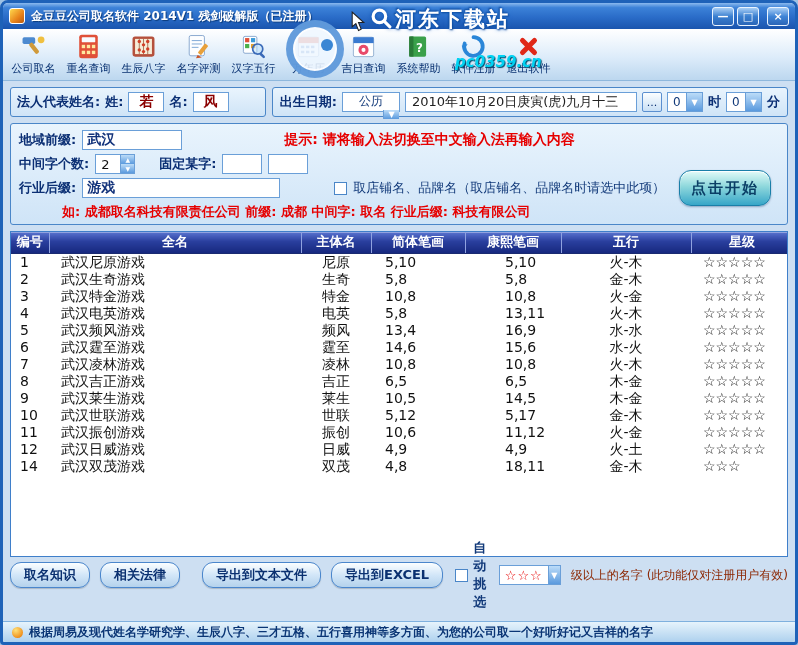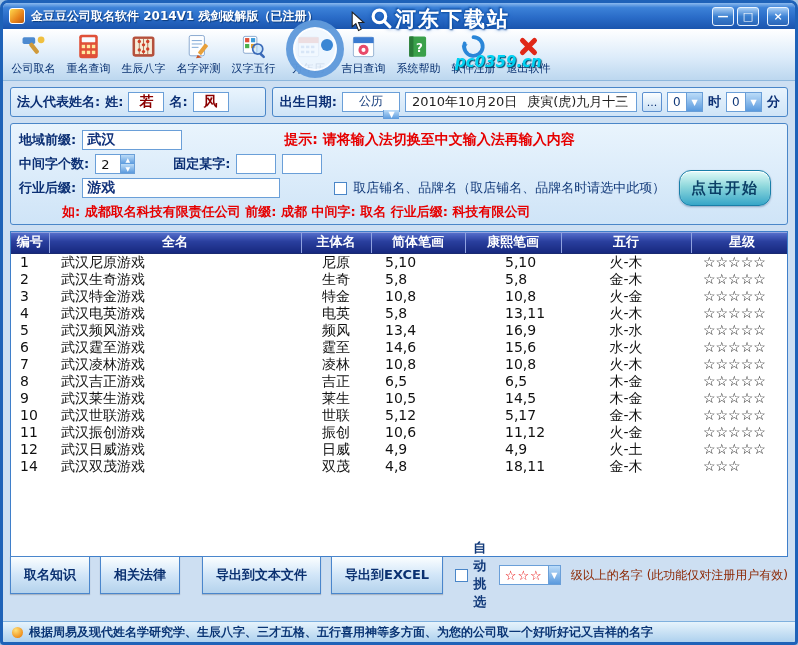--- a/index.html
+++ b/index.html
@@ -50,29 +50,29 @@
   .combo { background:#fff; border:1px solid #6a9fd8; height:20px; display:flex; align-items:center; }
   .combo .val { padding:0 5px; font-size:12px; color:#123a7a; white-space:nowrap; }
   .dd-btn { width:16px; height:18px; margin-left:auto; border-left:1px solid #6a9fd8; color:#fff; font-size:8px;
             background:linear-gradient(180deg,#bcdcf8,#5a9ade); display:flex; align-items:center; justify-content:center; }
   .combo.small { width:36px; }
   .combo.cal { width:58px;flex-direction:column; }
   .combo.starsel { width:62px; }
   .combo.starsel .val { color:#e60000; font-size:13px; letter-spacing:1px; }
 
   .datefield { width:232px; background:#fff; border:1px solid #6a9fd8; height:20px;
-               display:flex; align-items:flex-end; gap:10px; padding:0 6px; }
+               display:flex; align-items:flex-end; padding:0 6px; }
   .more-btn { width:20px; height:20px; border:1px solid #5a8fd0; border-radius:2px; font-size:11px; color:#0a3070;
               background:linear-gradient(180deg,#fbfeff,#c9e0f5); display:flex; align-items:center; justify-content:center; }
 
   .panel2 { margin-top:6px; height:102px; position:relative; padding:4px 8px 0; }
   .frow { display:flex; align-items:center; height:24px; gap:6px; }
   .tip { color:#e60000; font-weight:bold; font-size:14px; margin-left:96px; white-space:nowrap; }
   .example { color:#e60000; font-weight:bold; font-size:13px; white-space:nowrap;margin-left:43px; }
-  .gap18 { margin-left:32px; } .gap48 { margin-left:48px; }
+  .gap18 { margin-left:18px; } .gap48 { margin-left:48px; }
 
   .spin { display:flex; border:1px solid #6a9fd8; background:#fff; height:20px; }
   .spin .val { width:24px; font-size:13px; color:#111; display:flex; align-items:center; padding-left:5px; }
   .spin .arrows { display:flex; flex-direction:column; }
   .spin .arrows div { width:14px; height:9px; font-size:6px; color:#fff; border-left:1px solid #6a9fd8;
                       background:linear-gradient(180deg,#bcdcf8,#5a9ade);
                       display:flex; align-items:center; justify-content:center; }
 
   .cb { width:13px; height:13px; background:#fff; border:1px solid #4a86c8; flex:0 0 auto; }
   .shop-lbl { font-size:13px; color:#123a7a; white-space:nowrap; }
@@ -94,21 +94,21 @@
   td.c-no    { padding-left:9px; }
   td.c-full  { padding-left:12px; }
   td.c-main  { text-align:center; }
   td.c-num   { padding-left:14px; }
   td.c-num2  { padding-left:40px; }
   td.c-wx    { text-align:center; }
   td.c-stars { padding-left:12px; font-size:14px; }
 
   
   .bottombar { margin-top:6px; height:24px; display:flex; align-items:center; gap:10px; }
-  .btn { height:38px; padding:0 13px; border:1px solid #4a86cc; border-radius:0; white-space:nowrap;
+  .btn { height:26px; padding:0 13px; border:1px solid #4a86cc; border-radius:11px; white-space:nowrap;
          background:linear-gradient(180deg,#fbfeff,#d2e6f8 50%,#b4d2ec); color:#0a3070; font-weight:bold;
          font-size:13px; display:flex; align-items:center; box-shadow:0 1px 1px rgba(0,0,0,.18); }
   .btn.exp1 { margin-left:12px;font-family:Liberation Mono, monospace; }
   .auto-wrap { display:flex; align-items:center; gap:5px; margin-left:2px;font-weight:bold; }
   .auto-lbl { font-size:13px; color:#123a7a; }
   .filter-suffix { font-size:12px; color:#8b2500; white-space:nowrap; }
 
   
   .statusbar { position:absolute; left:0; right:0; bottom:0; height:21px; border-top:1px solid #7fb0de;
                background:linear-gradient(180deg,#e6f3fc,#aed1ee); border-radius:0 0 3px 3px;

